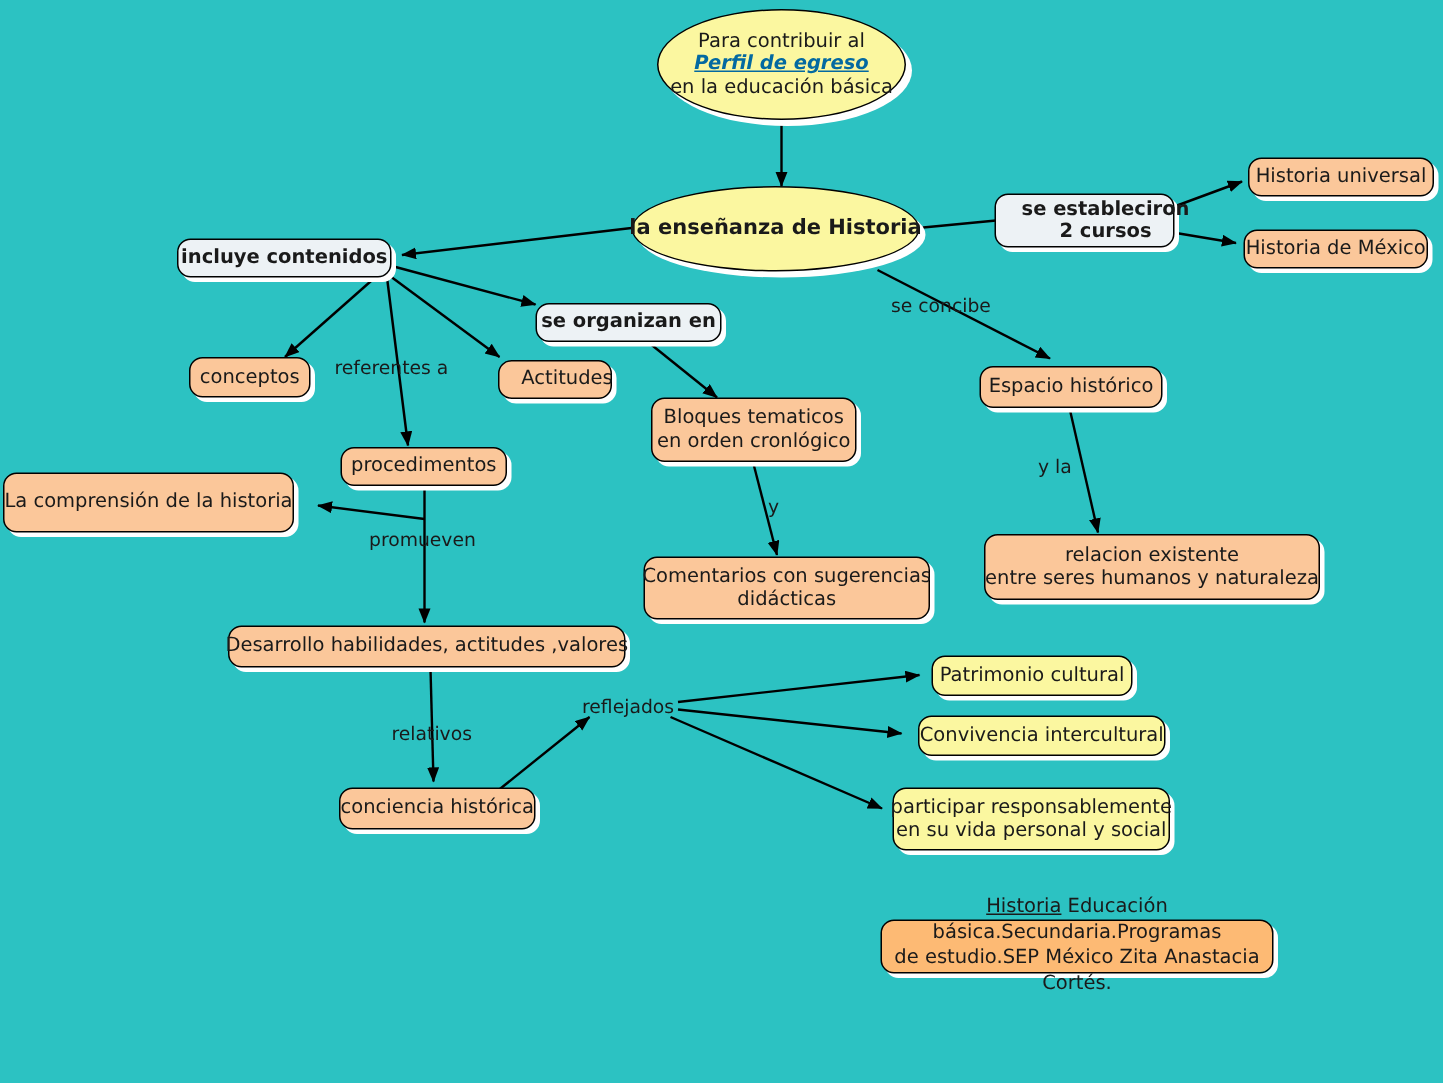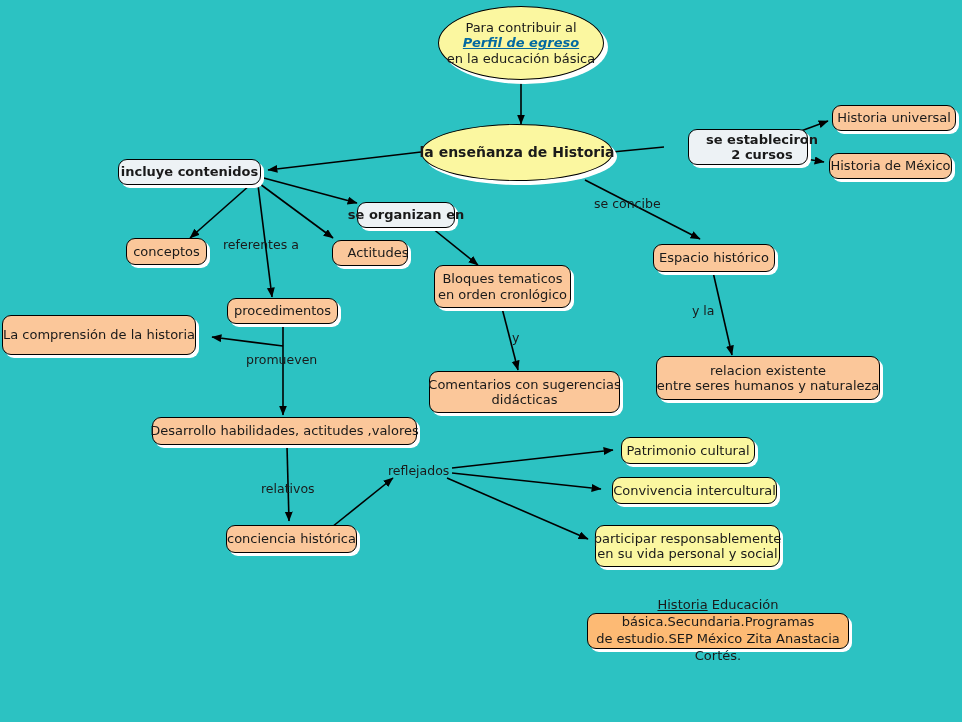--- a/index.html
+++ b/index.html
@@ -144,38 +144,38 @@
   <div class="node ellipse" style="left:438px; top:6px; width:166px; height:74px; flex-direction:column;">
     <span>Para contribuir al</span>
     <span class="hl">Perfil de egreso</span>
     <span>en la educación básica</span>
   </div>
 
   <div class="node ellipse bold" style="left:421px; top:124px; width:192px; height:57px;">
     <span>la enseñanza de Historia</span>
   </div>
 
-  <div class="node rect whitebox" style="left:688px; top:129px; width:120px; height:36px;padding-left:28px;">
+  <div class="node rect whitebox" style="left:663px; top:129px; width:120px; height:36px;padding-left:28px;">
     <span>se estableciron
 2 cursos</span>
   </div>
 
   <div class="node rect peach" style="left:832px; top:105px; width:124px; height:26px;">
     <span>Historia universal</span>
   </div>
 
   <div class="node rect peach" style="left:829px; top:153px; width:123px; height:26px;">
     <span>Historia de México</span>
   </div>
 
   <div class="node rect whitebox" style="left:118px; top:159px; width:143px; height:26px;">
     <span>incluye contenidos</span>
   </div>
 
-  <div class="node rect whitebox" style="left:357px; top:202px; width:98px; height:26px;">
+  <div class="node rect whitebox" style="left:357px; top:202px; width:124px; height:26px;">
     <span>se organizan en</span>
   </div>
 
   <div class="node rect peach" style="left:126px; top:238px; width:81px; height:27px;">
     <span>conceptos</span>
   </div>
 
   <div class="node rect peach" style="left:332px; top:240px; width:76px; height:26px;padding-left:16px;">
     <span>Actitudes</span>
   </div>

